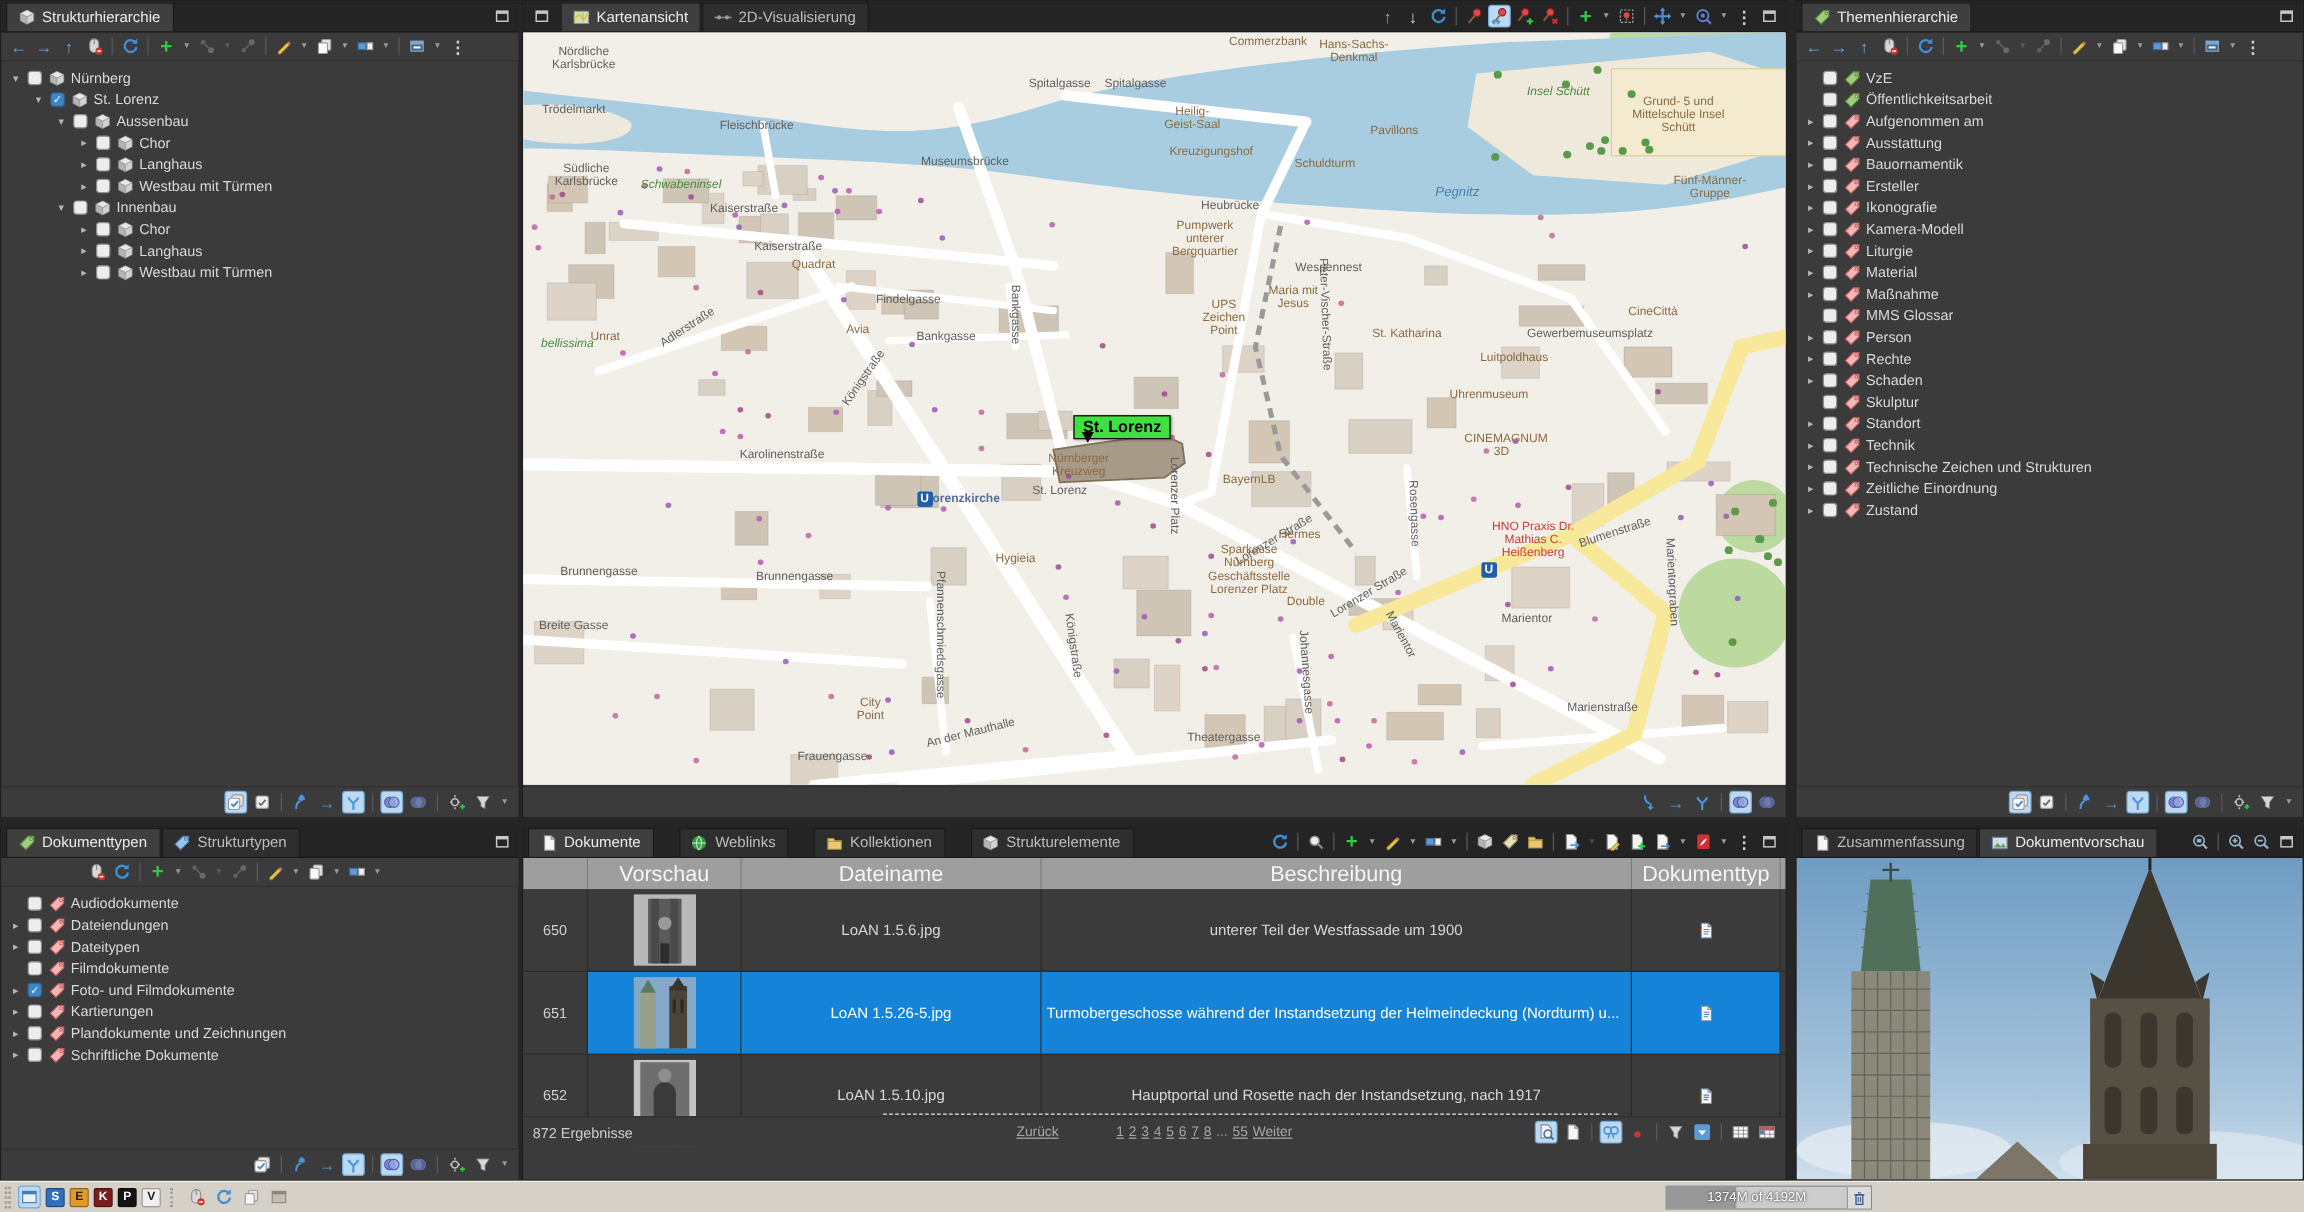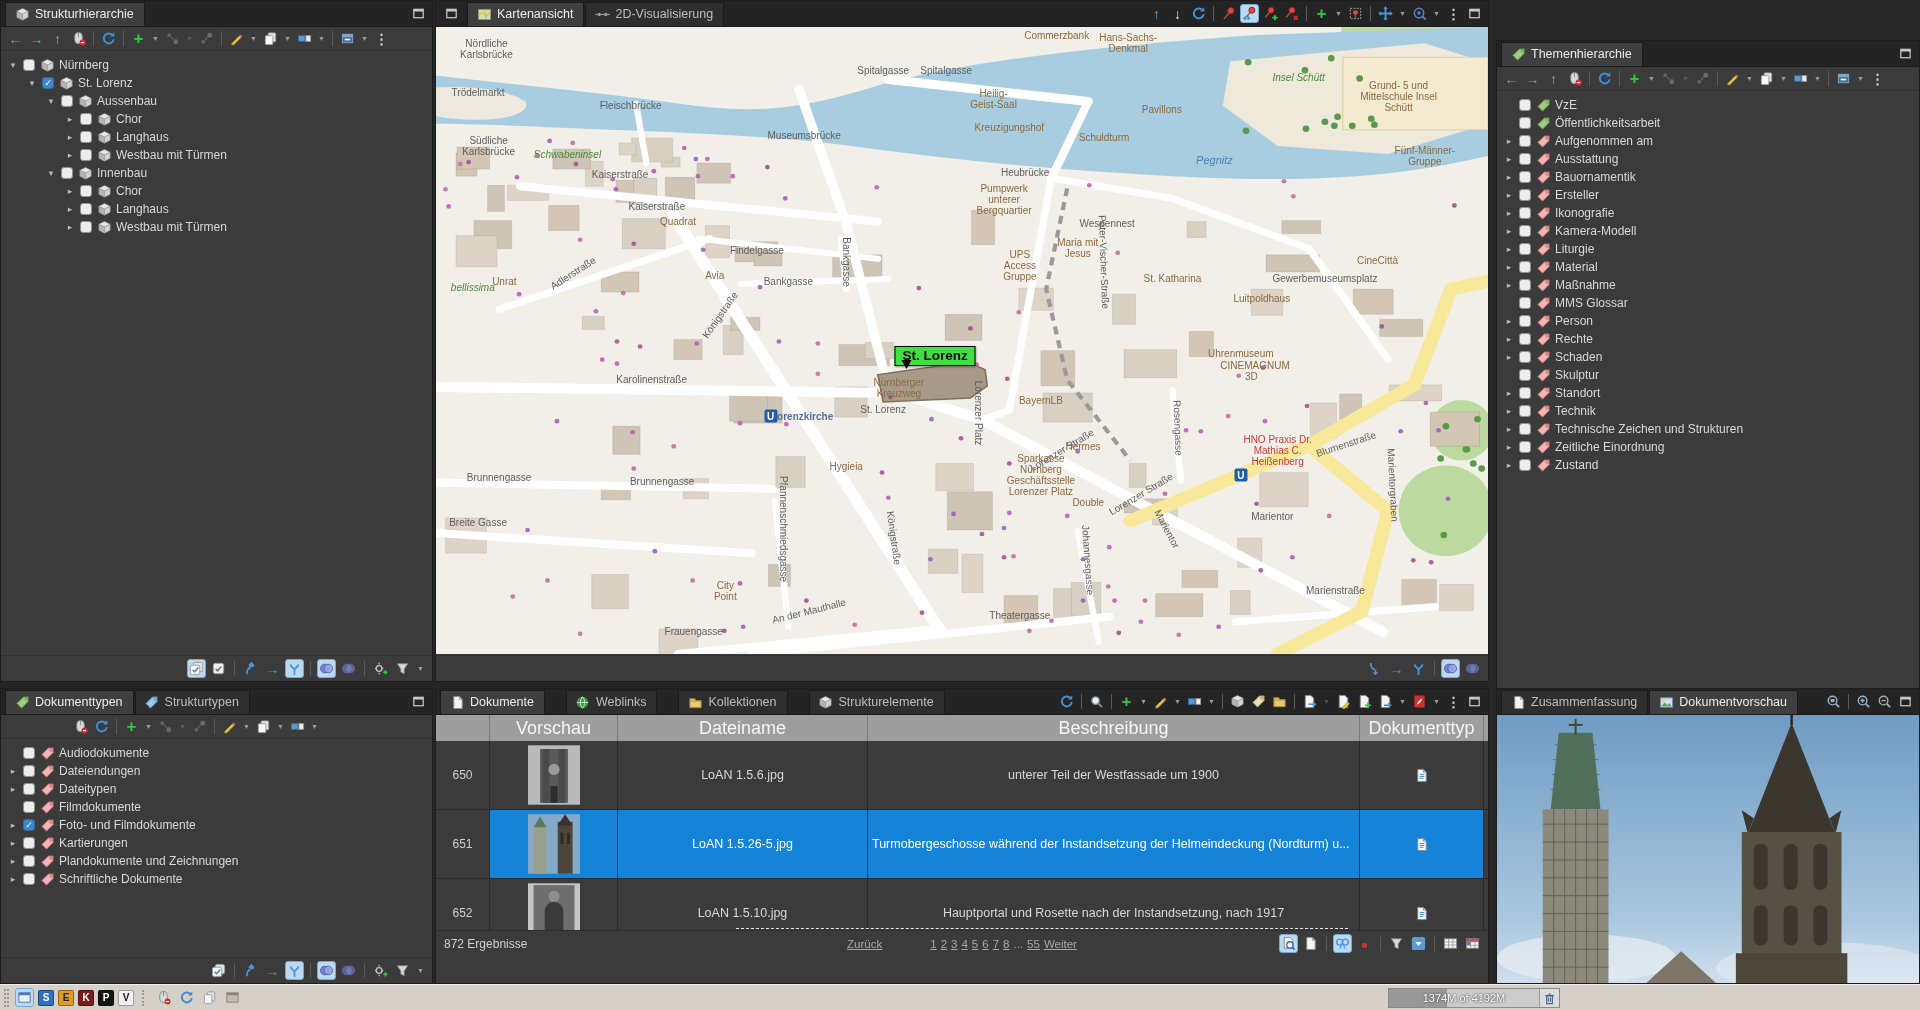--- a/index.html
+++ b/index.html
@@ -760,21 +760,21 @@
           <span class="mlabel poi wrap" style="left: 94%; top: 20.5%; width: 72px;">Fünf-Männer- Gruppe</span>
           <span class="mlabel poi" style="left: 63.5%; top: 17.5%;">Schuldturm</span>
           <span class="mlabel poi" style="left: 69%; top: 13%;">Pavillons</span>
           <span class="mlabel wat" style="left: 74%; top: 21.2%;">Pegnitz</span>
           <span class="mlabel " style="left: 56%; top: 23.2%;">Heubrücke</span>
           <span class="mlabel poi wrap" style="left: 54%; top: 27.5%; width: 64px;">Pumpwerk unterer Bergquartier</span>
           <span class="mlabel " style="left: 63.8%; top: 31.2%;">Wespennest</span>
           <span class="mlabel poi wrap" style="left: 61%; top: 35.2%; width: 54px;">Maria mit Jesus</span>
           <span class="mlabel poi" style="left: 70%; top: 40%;">St. Katharina</span>
           <span class="mlabel poi" style="left: 78.5%; top: 43.3%;">Luitpoldhaus</span>
-          <span class="mlabel poi" style="left: 76.5%; top: 48.2%; margin-top: 24px;">Uhrenmuseum</span>
+          <span class="mlabel poi" style="left: 76.5%; top: 48.2%;">Uhrenmuseum</span>
           <span class="mlabel poi" style="left: 89.5%; top: 37.2%;">CineCittà</span>
           <span class="mlabel " style="left: 84.5%; top: 40%;">Gewerbemuseumsplatz</span>
           <span class="mlabel poi wrap" style="left: 77.5%; top: 54.8%; width: 62px;">CINEMAGNUM 3D</span>
           <span class="mlabel " style="left: 17.5%; top: 23.5%;">Kaiserstraße</span>
           <span class="mlabel " style="left: 21%; top: 28.5%;">Kaiserstraße</span>
           <span class="mlabel poi" style="left: 23%; top: 31%;">Quadrat</span>
           <span class="mlabel " style="left: 13%; top: 39.2%; transform: translate(-50%, -50%) rotate(-33deg);">Adlerstraße</span>
           <span class="mlabel grn" style="left: 3.5%; top: 41.5%;">bellissima</span>
           <span class="mlabel poi" style="left: 6.5%; top: 40.5%;">Unrat</span>
           <span class="mlabel poi" style="left: 26.5%; top: 39.5%;">Avia</span>
@@ -806,21 +806,21 @@
           <span class="mlabel poi" style="left: 62%; top: 75.8%;">Double</span>
           <span class="mlabel poi" style="left: 57.5%; top: 59.5%;">BayernLB</span>
           <span class="mlabel " style="left: 79.5%; top: 78%;">Marientor</span>
           <span class="mlabel " style="left: 69.5%; top: 80%; transform: translate(-50%, -50%) rotate(62deg);">Marientor</span>
           <span class="mlabel " style="left: 85.5%; top: 89.8%;">Marienstraße</span>
           <span class="mlabel " style="left: 91%; top: 73%; transform: translate(-50%, -50%) rotate(87deg);">Marientorgraben</span>
           <span class="mlabel " style="left: 86.5%; top: 66.5%; transform: translate(-50%, -50%) rotate(-18deg);">Blumenstraße</span>
           <span class="mlabel " style="left: 70.5%; top: 64%; transform: translate(-50%, -50%) rotate(88deg);">Rosengasse</span>
           <span class="mlabel red wrap" style="left: 80%; top: 67.5%; width: 72px;">HNO Praxis Dr. Mathias C. Heißenberg</span>
           <span class="mlabel " style="left: 63.5%; top: 37.5%; transform: translate(-50%, -50%) rotate(88deg);">Peter-Vischer-Straße</span>
-          <span class="mlabel poi wrap" style="left: 55.5%; top: 38%; width: 54px;">UPS Access Gruppe</span>
+          <span class="mlabel poi wrap" style="left: 55.5%; top: 38%; width: 54px;">UPS Zeichen Point</span>
           <span class="ubahn" style="left: 31.8%; top: 62%;">U</span>
           <span class="ubahn" style="left: 76.5%; top: 71.5%;">U</span>
         </div>
       <div id="callout">St. Lorenz</div>
     </div>
     <div class="bottombar">
         <span class="icon">
           <svg viewBox="0 0 16 16" width="15" height="15">
             <path d="M4 2 q0 6 4 7" fill="none" stroke="#4f94d8" stroke-width="1.8"></path>
             <path d="M9 9 v3.5" stroke="#4f94d8" stroke-width="1.8"></path>
@@ -844,21 +844,21 @@
         </span>
         <span class="icon">
           <svg viewBox="0 0 16 16" width="15" height="15">
             <circle cx="6.2" cy="8" r="4.6" fill="#8a96d4" fill-opacity="0.45" stroke="#5c6cb8"></circle>
             <circle cx="9.8" cy="8" r="4.6" fill="#8a96d4" fill-opacity="0.45" stroke="#5c6cb8"></circle>
           </svg>
         </span>
       </div>
   </div>
 
-  <div class="panel" style="left:1496px;top:0;width:424px;height:682px;margin-top:40px;">
+  <div class="panel" style="left:1496px;top:0;width:424px;height:682px;">
     <div class="tabstrip">
       <div class="tab active">
         <span class="ticon">
             <svg viewBox="0 0 16 16" width="15" height="15">
               <path d="M2 9 L9 2 H14 V7 L7 14 Z" fill="#9fcc7e" stroke="#5a8a3a"></path>
               <circle cx="11.6" cy="4.4" r="1.2" fill="#fff" stroke="#5a8a3a"></circle>
             </svg>
           </span>
         <span>Themenhierarchie</span>
       </div>

